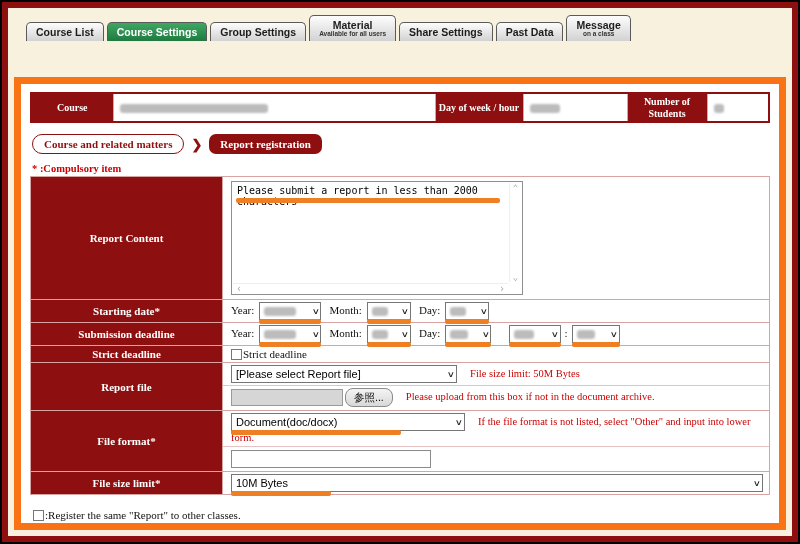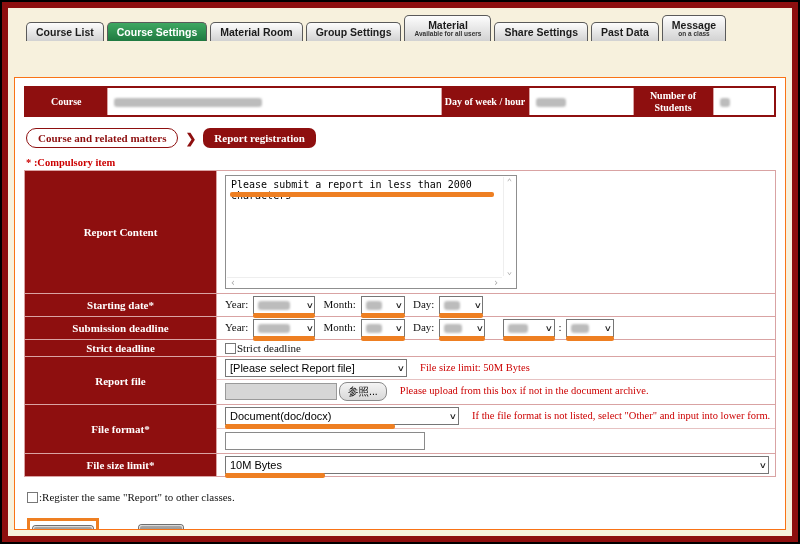--- a/index.html
+++ b/index.html
@@ -10,21 +10,21 @@
 
   
   .tabbar { display:flex; align-items:flex-end; gap:3px; padding-left:12px; height:30px; flex:none; }
   .tab { background:linear-gradient(#fdfdfd,#d2d2d2); border:1px solid #5a5a5a; border-bottom:none;
          border-radius:5px 5px 0 0; padding:4px 9px 3px 9px; text-align:center; cursor:pointer;
          font-size:10.5px; font-weight:bold; color:#1c1c1c; line-height:1.05; }
   .tab .sub { display:block; font-size:6.5px; font-weight:bold; color:#333; }
   .tab.active { background:linear-gradient(#3fa862,#1f7a40); color:#fff; }
 
   
-  .panel { flex:1; background:#fff; border:1px solid #f97316; padding:8px 9px 4px 9px; overflow:hidden; }
+  .panel { flex:1; background:#fff; border:7px solid #f97316; padding:8px 9px 4px 9px; overflow:hidden; }
 
   
   .course-table { width:100%; border:2px solid #8e0f0f; border-collapse:collapse; }
   .course-table td { border:1px solid #d9a3a3; font-size:10px; vertical-align:middle; }
   td.hcell { background:#8e0f0f; color:#fff; font-family:"Liberation Serif",serif; font-weight:bold;
              text-align:center; padding:2px 3px; line-height:1.15; }
   td.vcell { background:#fff; padding:2px 6px; }
   .redact { display:inline-block; height:9px; background:#bcbcbc; border-radius:3px; filter:blur(1.3px); vertical-align:middle; }
 
   
@@ -82,21 +82,20 @@
   .btn.back { margin-left:40px; }
 </style>
 </head>
 <body>
 
 <div class="maroon-frame">
 
   <div class="tabbar">
     <div class="tab"><span>Course List</span></div>
     <div class="tab active"><span>Course Settings</span></div>
-    <div class="tab"><span>Material Room</span></div>
     <div class="tab"><span>Group Settings</span></div>
     <div class="tab"><span>Material</span><span class="sub">Available for all users</span></div>
     <div class="tab"><span>Share Settings</span></div>
     <div class="tab"><span>Past Data</span></div>
     <div class="tab"><span>Message</span><span class="sub">on a class</span></div>
   </div>
 
   <div class="panel">
 
     <table class="course-table">
@@ -205,21 +204,21 @@
         <td class="flabel">Strict deadline</td>
         <td class="fval">
           <span class="cb"></span><span class="cbl">Strict deadline</span>
         </td>
       </tr>
 
       <tr>
         <td class="flabel">Report file</td>
         <td class="fval" style="padding:0;">
           <div style="padding:2px 2px 2px 8px;">
-            <span class="sel" style="width:182px;">
+            <span class="sel" style="width:226px;">
                   <span>[Please select Report file]</span>
                   <span class="arr">∨</span>
                 </span>
             <span class="note">File size limit: 50M Bytes</span>
           </div>
           <div style="padding:2px 2px 3px 8px; border-top:1px solid #e6c2c2;">
             <span class="filefield"></span><button class="browse">参照...</button>
             <span class="note">Please upload from this box if not in the document archive.</span>
           </div>
         </td>

